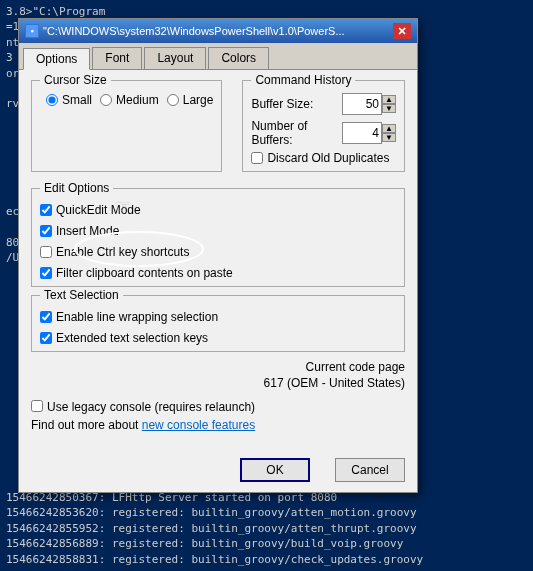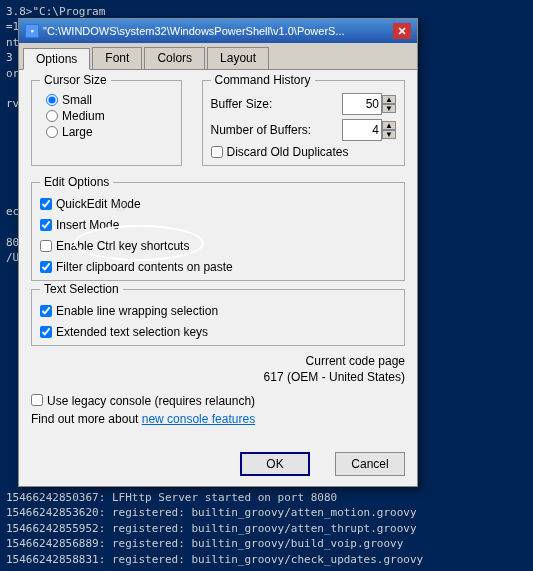--- a/index.html
+++ b/index.html
@@ -135,22 +135,22 @@
       gap: 20px;
       margin-bottom: 8px;
     }
 
     .section {
       flex: 1;
     }
 
     .radio-group {
       display: flex;
-      flex-direction: column;
-      gap: 2px;
+      flex-direction: row;
+      gap: 8px;
       padding-left: 6px;
     }
 
     .radio-item {
       display: flex;
       align-items: center;
       gap: 4px;
       font-size: 12px;
       color: #000;
     }
@@ -376,22 +376,22 @@
           <span>▪</span>
         </div>
         <span style="font-size:11px; font-weight:normal;">"C:\WINDOWS\system32\WindowsPowerShell\v1.0\PowerS...</span>
       </div>
       <button class="close-btn">✕</button>
     </div>
 
     <div class="tabs">
       <div class="tab active">Options</div>
       <div class="tab">Font</div>
+      <div class="tab">Layout</div>
       <div class="tab">Colors</div>
-      <div class="tab">Layout</div>
     </div>
 
     <div class="dialog-body">
 
       <div class="section-row">
 
         <div class="section groupbox" style="position:relative;">
           <span class="groupbox-legend">Cursor Size</span>
           <div class="radio-group" style="margin-top:6px;">
             <label class="radio-item">

